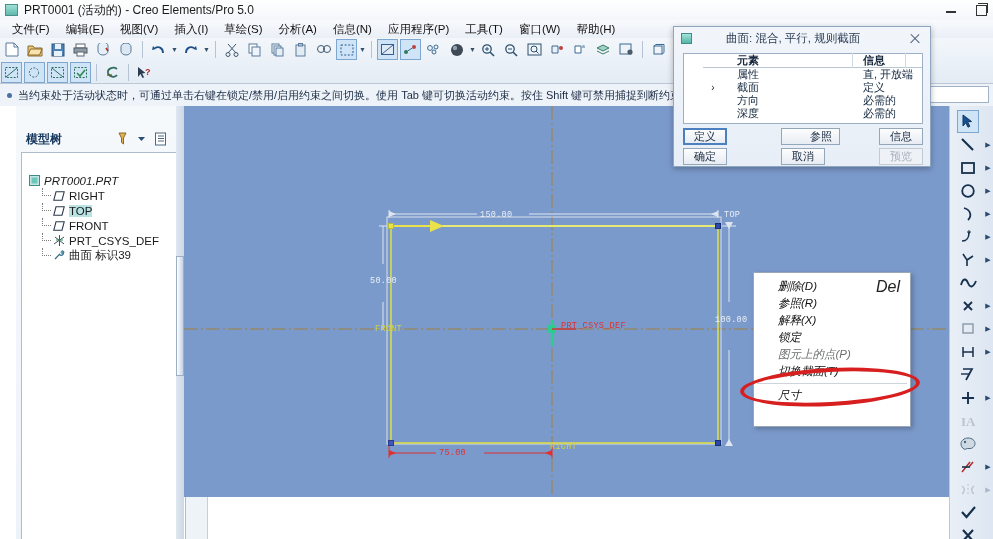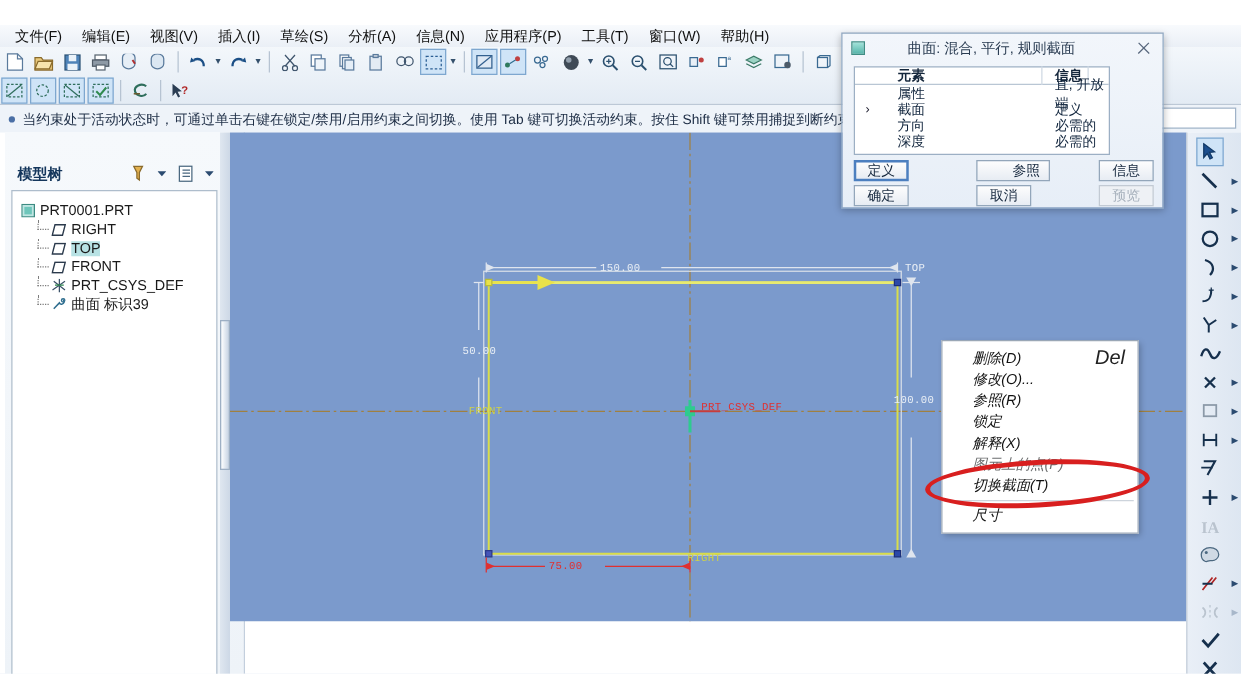--- a/index.html
+++ b/index.html
@@ -82,21 +82,21 @@
   .msg-text {
     font-size: 11px; color: #1c2c44; white-space: nowrap; overflow: hidden;
   }
   .msg-field {
     position: absolute; right: 4px; top: 2px; width: 180px; height: 17px;
     background: #ffffff; border: 1px solid #9fb2c8;
   }
 
   
   .tree-panel {
-    position: absolute; left: 4px; top: 106px; width: 192px; height: 433px;
+    position: absolute; left: 16px; top: 106px; width: 192px; height: 433px;
     background: linear-gradient(#f6f9fc, #eef3f8);
     border-right: 1px solid #c3cfdd;
   }
   .tree-header {
     position: absolute; left: 4px; top: 22px; width: 168px; height: 22px;
     display: flex; align-items: center;
   }
   .tree-title { font-size: 12px; color: #14365c; font-weight: bold; margin-left: 6px; }
   .tree-header-tools { margin-left: auto; display: flex; align-items: center; gap: 2px; }
   .tree-tool { width: 17px; height: 17px; display: flex; align-items: center; justify-content: center; cursor: default; }
@@ -164,22 +164,22 @@
   .dlg-title-text { font-size: 11.5px; color: #2a3c52; white-space: nowrap; padding-left: 27px; }
   .dlg-close {
     margin-left: auto; margin-right: 7px; width: 16px; height: 16px; position: relative; cursor: default;
   }
   .dlg-close::before, .dlg-close::after {
     content: ""; position: absolute; left: 2px; top: 7px; width: 12px; height: 1.4px; background: #55657b;
   }
   .dlg-close::before { transform: rotate(45deg); }
   .dlg-close::after { transform: rotate(-45deg); }
   .dlg-table {
-    position: absolute; left: 9px; top: 26px; width: 205px; height: 71px;
-    background: #ffffff; border: 1px solid #9cafc4;
+    position: absolute; left: 9px; top: 26px; width: 240px; height: 71px;
+    background: #ffffff; border: 1px solid #9cafc4; padding-left: 19px;
   }
   .dlg-th {
     display: flex; height: 14px; align-items: center;
     border-bottom: 1px solid #b9c6d4; font-size: 11px; font-weight: bold; color: #15273c;
   }
   .dlg-th .c0 { width: 20px; }
   .dlg-th .c1 { width: 130px; padding-left: 14px; border-right: 1px solid #cfd9e4; }
   .dlg-th .c2 { flex: 1; padding-left: 10px; border-right: 1px solid #cfd9e4; }
   .dlg-th .c3 { width: 16px; }
   .dlg-tr {
@@ -223,20 +223,28 @@
   }
   .c-white  { color: #e8eef5; }
   .c-red    { color: #e03030; }
   .c-dkyel  { color: #cfd249; }
 </style>
 </head>
 <body>
 
 <div id="app">
 
+  <div class="titlebar">
+    <div class="title-icon"></div>
+    <div class="title-text">PRT0001 (活动的) - Creo Elements/Pro 5.0</div>
+    <div class="win-btns">
+      <div class="win-btn win-min"></div>
+      <div class="win-btn win-max"></div>
+    </div>
+  </div>
 
   <div class="menubar">
     <div class="menu-item">文件(F)</div>
     <div class="menu-item">编辑(E)</div>
     <div class="menu-item">视图(V)</div>
     <div class="menu-item">插入(I)</div>
     <div class="menu-item">草绘(S)</div>
     <div class="menu-item">分析(A)</div>
     <div class="menu-item">信息(N)</div>
     <div class="menu-item">应用程序(P)</div>
@@ -508,21 +516,21 @@
         </div>
         <div class="tree-tool">
           <svg width="7" height="6" viewBox="0 0 7 6">
               <path d="M0 1h7L3.5 5z" fill="#2b4b70"></path>
             </svg>
         </div>
       </div>
     </div>
 
     <div class="tree-box">
-      <div class="tree-node" style="margin-top:8px;">
+      <div class="tree-node" style="margin-top:20px;font-style:italic;">
         <span class="ico">
           <svg width="11" height="11" viewBox="0 0 11 11">
               <rect x="0.5" y="0.5" width="10" height="10" fill="#bfe6e2" stroke="#3d8b82"></rect>
               <rect x="2.5" y="2.5" width="6" height="6" fill="#6ec6bb"></rect>
             </svg>
         </span>
         <span class="lbl">PRT0001.PRT</span>
       </div>
 
       <div class="tree-node">
@@ -694,30 +702,27 @@
       <div class="dlg-btn disabled" style="left:205px;top:21px;">预览</div>
     </div>
   </div>
 
   <div class="ctxmenu">
     <div class="ctx-item" style="margin-top:5px;">
       <span>删除(D)</span>
       <span class="accel">Del</span>
     </div>
     <div class="ctx-item">
-      <span>修改(O)...</span>
+      <span>参照(R)</span>
     </div>
     <div class="ctx-item">
-      <span>参照(R)</span>
+      <span>解释(X)</span>
     </div>
     <div class="ctx-item">
       <span>锁定</span>
-    </div>
-    <div class="ctx-item">
-      <span>解释(X)</span>
     </div>
     <div class="ctx-item obscured">
       <span>图元上的点(P)</span>
     </div>
     <div class="ctx-item">
       <span>切换截面(T)</span>
     </div>
     <div class="ctx-sep"></div>
     <div class="ctx-item">
       <span>尺寸</span>

